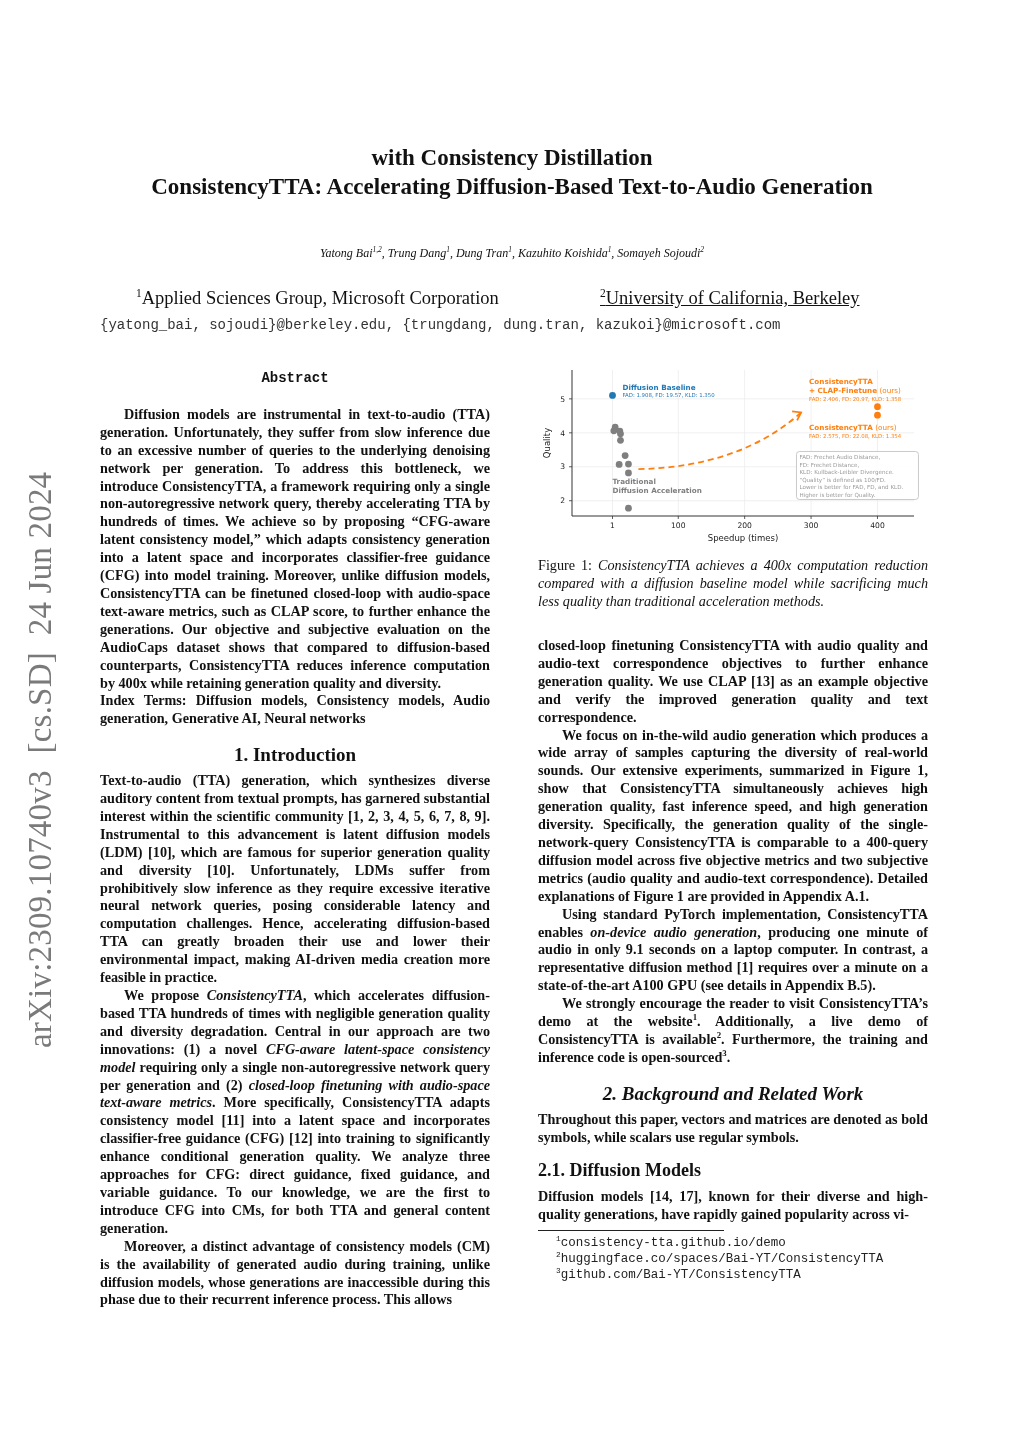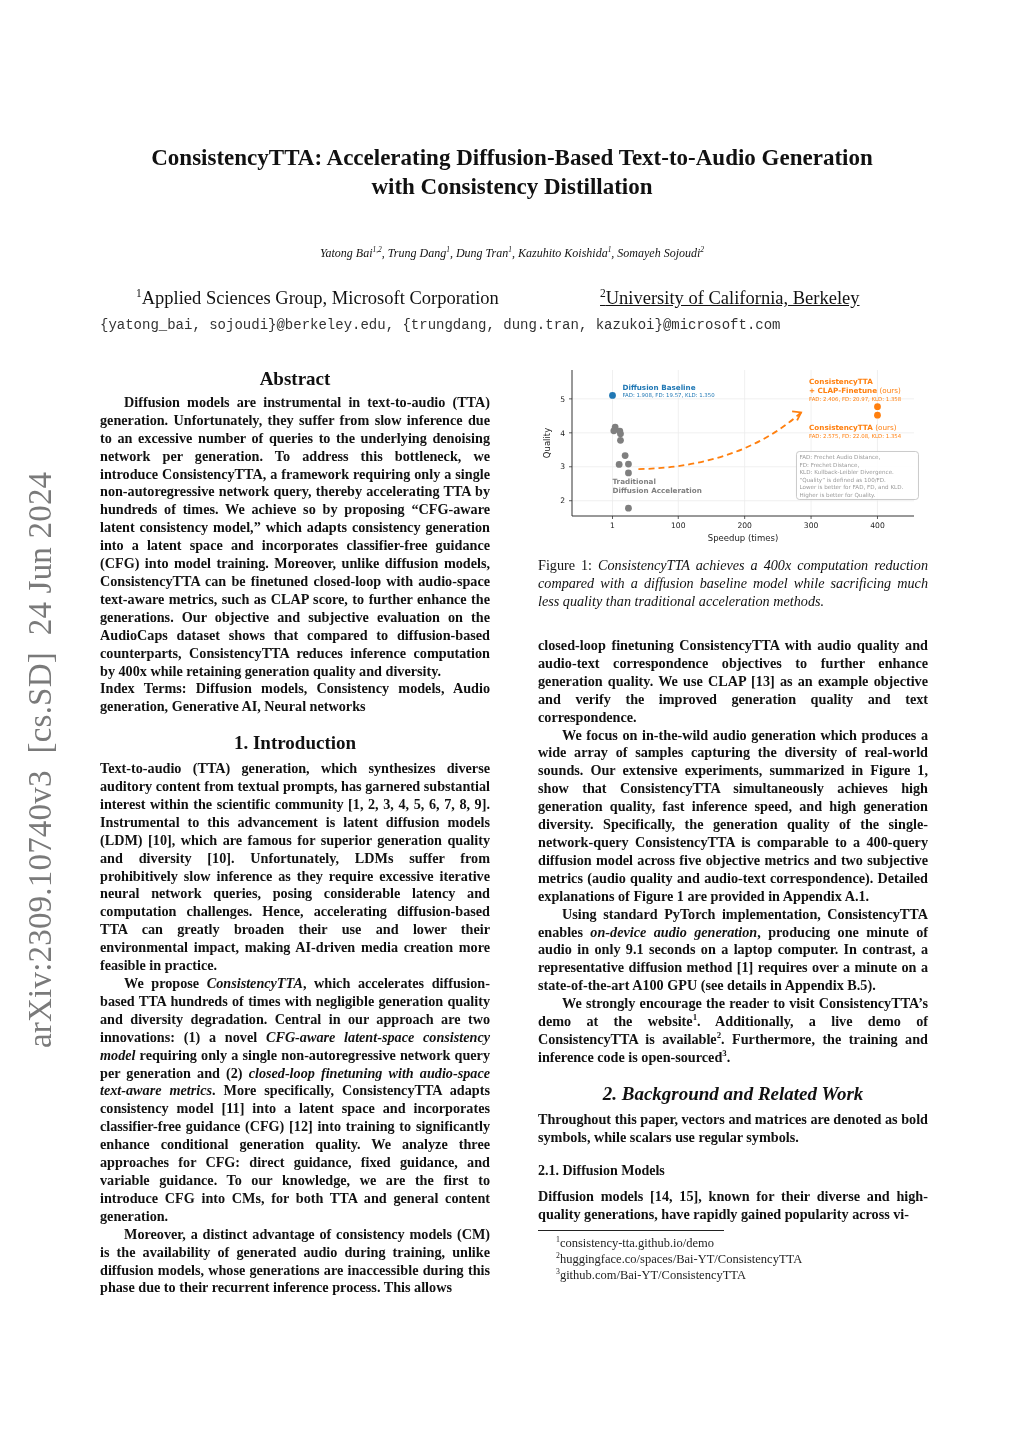--- a/index.html
+++ b/index.html
@@ -14,49 +14,49 @@
   .affil { position: absolute; top: 288px; font-size: 18.5px; }
   .affil.a1 { left: 136px; text-align: center; }
   .affil.a2 { left: 600px; text-decoration: underline; }
   sup { font-size: 0.62em; vertical-align: super; line-height: 0; }
   .emails { position: absolute; left: 100px; width: 824px; top: 317px; text-align: left;
             font-family: "Liberation Mono", "DejaVu Sans Mono", monospace; font-size: 14px; color: #333; }
   .col { position: absolute; width: 390px; font-size: 14.2px; line-height: 17.9px; text-align: justify; }
   .col.left { left: 100px; }
   .col.right { left: 538px; }
   .sec-h { text-align: center; font-weight: bold; font-size: 19px; margin: 0 0 8px 0; }
-  .sub-h { font-weight: bold; font-size: 14px; margin: 8px 0 8px 0; }
+  .sub-h { font-weight: bold; font-size: 18px; margin: 8px 0 8px 0; }
   p { margin: 0; font-weight: bold; }
   p.ind { text-indent: 24px; }
   .figure { position: absolute; left: 538px; top: 366px; width: 390px; height: 180px; }
   .caption { position: absolute; left: 538px; top: 556px; width: 390px; font-size: 14.2px; line-height: 18px; text-align: justify; }
   .footrule { width: 186px; border-top: 1px solid #222; margin: 6px 0 4px 0; }
-  .fn { font-family: Liberation Serif, serif; font-size: 12.5px; line-height: 16px; padding-left: 18px; color: #222; }
+  .fn { font-family: Liberation Mono, monospace; font-size: 12.5px; line-height: 16px; padding-left: 18px; color: #222; }
   svg text { font-family: "DejaVu Sans", sans-serif; }
 </style>
 </head>
 <body>
 
 <div class="arxiv">arXiv:2309.10740v3  [cs.SD]  24 Jun 2024</div>
 
 <div class="title">
+  <div>with Consistency Distillation</div>
   <div>ConsistencyTTA: Accelerating Diffusion-Based Text-to-Audio Generation</div>
-  <div>with Consistency Distillation</div>
 </div>
 
 <div class="authors">
   <span><span>Yatong Bai</span><sup>1,2</sup><span>, </span></span><span><span>Trung Dang</span><sup>1</sup><span>, </span></span><span><span>Dung Tran</span><sup>1</sup><span>, </span></span><span><span>Kazuhito Koishida</span><sup>1</sup><span>, </span></span><span><span>Somayeh Sojoudi</span><sup>2</sup></span>
 </div>
 
 <div class="affil a1"><sup>1</sup><span>Applied Sciences Group, Microsoft Corporation</span></div>
 <div class="affil a2"><sup>2</sup><span>University of California, Berkeley</span></div>
 <div class="emails">{yatong_bai, sojoudi}@berkeley.edu, {trungdang, dung.tran, kazukoi}@microsoft.com</div>
 
 <div class="col left" style="top:370px;">
-  <div class="sec-h" style="font-size:19px;margin-bottom:6px;">Abstract</div>
+  <div class="sec-h" style="font-size:14px;margin-bottom:18px;font-family:Liberation Mono, monospace;">Abstract</div>
   <p class="ind">Diffusion models are instrumental in text-to-audio (TTA) generation. Unfortunately, they suffer from slow inference due to an excessive number of queries to the underlying denoising network per generation. To address this bottleneck, we introduce ConsistencyTTA, a framework requiring only a single non-autoregressive network query, thereby accelerating TTA by hundreds of times. We achieve so by proposing “CFG-aware latent consistency model,” which adapts consistency generation into a latent space and incorporates classifier-free guidance (CFG) into model training. Moreover, unlike diffusion models, ConsistencyTTA can be finetuned closed-loop with audio-space text-aware metrics, such as CLAP score, to further enhance the generations. Our objective and subjective evaluation on the AudioCaps dataset shows that compared to diffusion-based counterparts, ConsistencyTTA reduces inference computation by 400x while retaining generation quality and diversity.</p>
   <p><b>Index Terms</b><span>: Diffusion models, Consistency models, Audio generation, Generative AI, Neural networks</span></p>
 
   <div class="sec-h" style="margin-top:18px;">1.  Introduction</div>
   <p>Text-to-audio (TTA) generation, which synthesizes diverse auditory content from textual prompts, has garnered substantial interest within the scientific community [1, 2, 3, 4, 5, 6, 7, 8, 9]. Instrumental to this advancement is latent diffusion models (LDM) [10], which are famous for superior generation quality and diversity [10]. Unfortunately, LDMs suffer from prohibitively slow inference as they require excessive iterative neural network queries, posing considerable latency and computation challenges. Hence, accelerating diffusion-based TTA can greatly broaden their use and lower their environmental impact, making AI-driven media creation more feasible in practice.</p>
   <p class="ind"><span>We propose </span><i>ConsistencyTTA</i><span>, which accelerates diffusion-based TTA hundreds of times with negligible generation quality and diversity degradation. Central in our approach are two innovations: (1) a novel </span><i>CFG-aware latent-space consistency model</i><span> requiring only a single non-autoregressive network query per generation and (2) </span><i>closed-loop finetuning with audio-space text-aware metrics</i><span>. More specifically, ConsistencyTTA adapts consistency model [11] into a latent space and incorporates classifier-free guidance (CFG) [12] into training to significantly enhance conditional generation quality. We analyze three approaches for CFG: direct guidance, fixed guidance, and variable guidance. To our knowledge, we are the first to introduce CFG into CMs, for both TTA and general content generation.</span></p>
   <p class="ind">Moreover, a distinct advantage of consistency models (CM) is the availability of generated audio during training, unlike diffusion models, whose generations are inaccessible during this phase due to their recurrent inference process.  This allows</p>
 </div>
 
 <div class="figure">
@@ -141,18 +141,18 @@
 
 <div class="col right" style="top:637px;">
   <p>closed-loop finetuning ConsistencyTTA with audio quality and audio-text correspondence objectives to further enhance generation quality. We use CLAP [13] as an example objective and verify the improved generation quality and text correspondence.</p>
   <p class="ind">We focus on in-the-wild audio generation which produces a wide array of samples capturing the diversity of real-world sounds. Our extensive experiments, summarized in Figure 1, show that ConsistencyTTA simultaneously achieves high generation quality, fast inference speed, and high generation diversity. Specifically, the generation quality of the single-network-query ConsistencyTTA is comparable to a 400-query diffusion model across five objective metrics and two subjective metrics (audio quality and audio-text correspondence). Detailed explanations of Figure 1 are provided in Appendix A.1.</p>
   <p class="ind"><span>Using standard PyTorch implementation, ConsistencyTTA enables </span><i>on-device audio generation</i><span>, producing one minute of audio in only 9.1 seconds on a laptop computer. In contrast, a representative diffusion method [1] requires over a minute on a state-of-the-art A100 GPU (see details in Appendix B.5).</span></p>
   <p class="ind"><span>We strongly encourage the reader to visit ConsistencyTTA’s demo at the website</span><sup>1</sup><span>. Additionally, a live demo of ConsistencyTTA is available</span><sup>2</sup><span>. Furthermore, the training and inference code is open-sourced</span><sup>3</sup><span>.</span></p>
 
   <div class="sec-h" style="margin-top:18px;font-style:italic;">2.  Background and Related Work</div>
   <p>Throughout this paper, vectors and matrices are denoted as bold symbols, while scalars use regular symbols.</p>
   <div class="sub-h" style="margin-top:16px;">2.1.  Diffusion Models</div>
-  <p>Diffusion models [14, 15], known for their diverse and high-quality generations, have rapidly gained popularity across vi-</p>
+  <p>Diffusion models [14, 17], known for their diverse and high-quality generations, have rapidly gained popularity across vi-</p>
   <div class="footrule"></div>
   <div class="fn"><sup>1</sup><span>consistency-tta.github.io/demo</span></div>
   <div class="fn"><sup>2</sup><span>huggingface.co/spaces/Bai-YT/ConsistencyTTA</span></div>
   <div class="fn"><sup>3</sup><span>github.com/Bai-YT/ConsistencyTTA</span></div>
 </div>
 
 </body></html>

